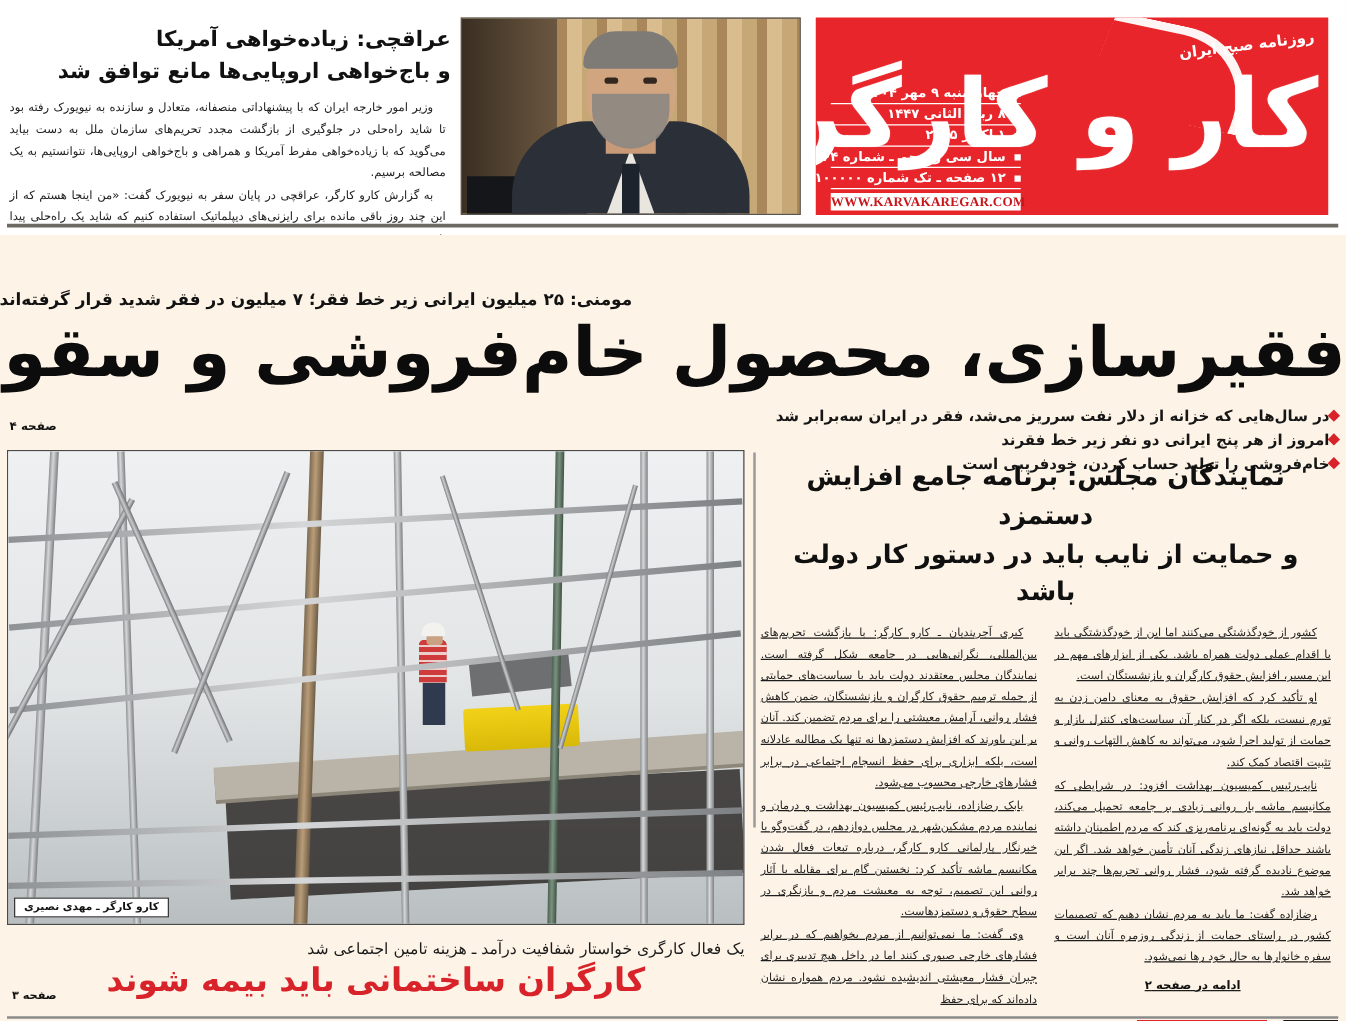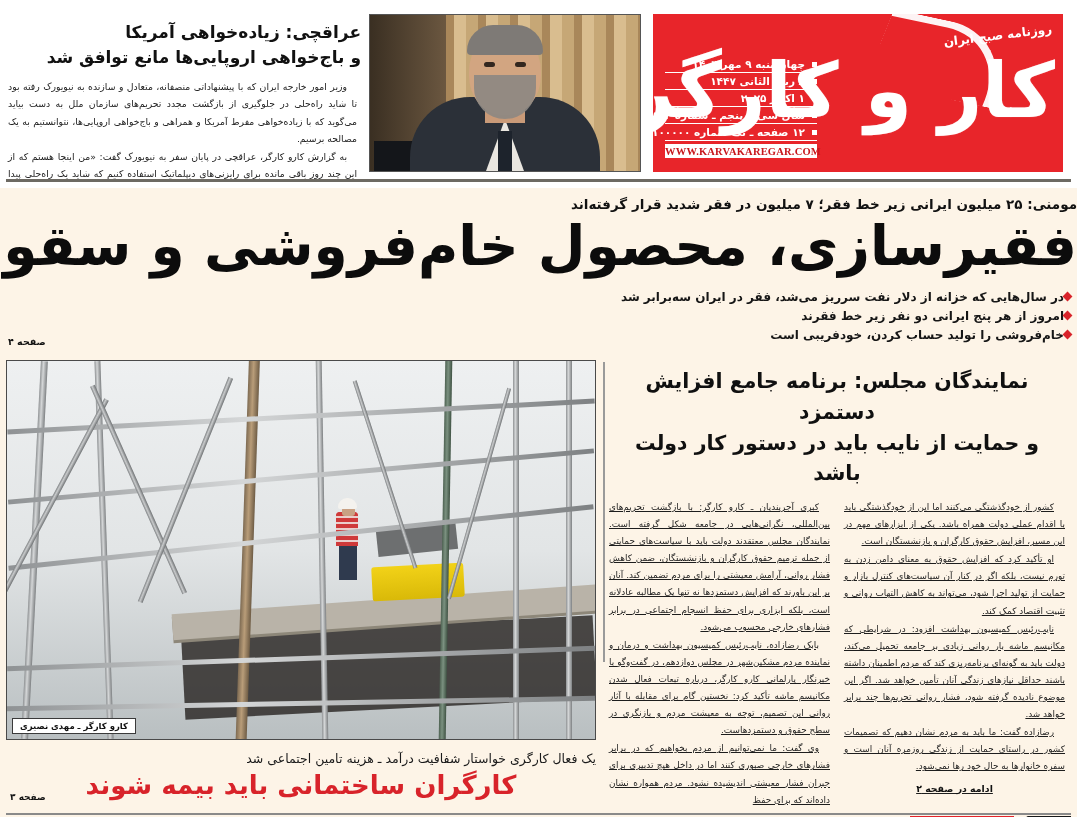--- a/index.html
+++ b/index.html
@@ -75,21 +75,21 @@
     width: 120px;
     height: 70px;
     border-top: 7px solid #ffffff;
     border-right: 7px solid #ffffff;
     border-radius: 0 70px 0 0;
     transform: rotate(12deg) skewX(-10deg);
     opacity: 0.95;
   }
   .date-block {
     position: absolute;
-    top: 42px;
+    top: 52px;
     right: 246px;
     width: 152px;
     text-align: right;
   }
   .date-line {
     color: #ffffff;
     font-size: 10.5px;
     font-weight: bold;
     line-height: 1.05;
     padding: 2.5px 12px 2.5px 0;
@@ -277,26 +277,27 @@
     height: 3px;
     background: #6d6a63;
   }
   .band {
     position: absolute;
     top: 188px; left: 0; right: 0;
     height: 168px;
     background: #fdf4e7;
   }
   .kicker {
-    text-align: right;
+    text-align: left;
     font-size: 13.5px;
     font-weight: bold;
     color: #121212;
     padding-top: 8px;
     letter-spacing: -0.2px;
+    margin-top: 36px;
   }
   .mega {
     text-align: center;
     font-size: 55px;
     font-weight: bold;
     color: #0c0c0c;
     line-height: 1.12;
     margin-top: 4px;
     letter-spacing: -2px;
     white-space: nowrap;

